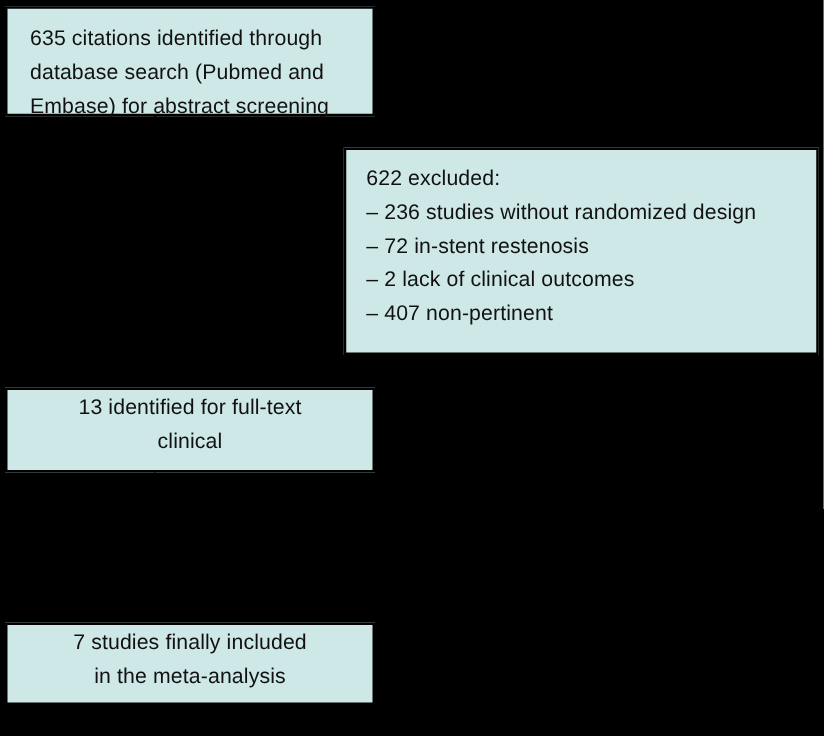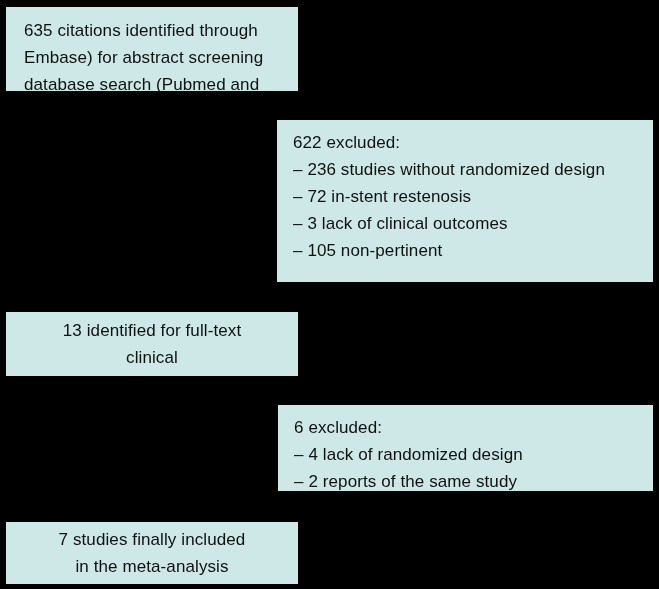--- a/index.html
+++ b/index.html
@@ -38,38 +38,37 @@
   }
   .node.align-left .line {
     white-space: nowrap;
   }
 
   
   .node.align-center {
     display: flex;
     flex-direction: column;
     align-items: center;
-    justify-content: center;
     text-align: center;
   }
   .node.align-center .line {
     white-space: nowrap;
   }
 
   
   .node.text-block {
     display: block;
     padding: 10px 12px 10px 18px;
   }
 
   #node-identified     { left: 4px;   top: 5px;   width: 296px; height: 88px; }
   #node-excluded-1     { left: 275px; top: 118px; width: 380px; height: 166px; }
   #node-fulltext       { left: 4px;   top: 310px; width: 296px; height: 68px; }
   #node-excluded-2     { left: 276px; top: 403px; width: 379px; height: 90px; }
-  #node-included       { left: 4px;   top: 520px; width: 296px; height: 66px; }
+  #node-included       { left: 4px;   top: 498px; width: 296px; height: 66px; }
 
   
   .conn {
     position: absolute;
     background: #000000;
   }
   .v-line { width: 2px; }
   .h-line { height: 2px; }
 
   
@@ -107,53 +106,48 @@
   #branch-2  { left: 123px; top: 447px; width: 140px; }
   #branch-2-head { left: 262px; top: 441px; }
 </style>
 </head>
 <body>
 
 <div id="flow-root">
 
   <div class="node text-block" id="node-identified">
     <div class="line">635 citations identified through</div>
+    <div class="line">database search (Pubmed and</div>
     <div class="line">Embase) for abstract screening</div>
-    <div class="line">database search (Pubmed and</div>
   </div>
 
   <div class="conn v-line" id="spine-1"></div>
   <div class="arrow-down" id="spine-1-head"></div>
 
   <div class="conn h-line" id="branch-1"></div>
   <div class="arrow-right" id="branch-1-head"></div>
 
   <div class="node align-left" id="node-excluded-1">
     <div class="line">622 excluded:</div>
     <div class="line">– 236 studies without randomized design</div>
     <div class="line">– 72 in-stent restenosis</div>
-    <div class="line">– 3 lack of clinical outcomes</div>
-    <div class="line">– 105 non-pertinent</div>
+    <div class="line">– 2 lack of clinical outcomes</div>
+    <div class="line">– 407 non-pertinent</div>
   </div>
 
   <div class="node align-center" id="node-fulltext">
     <div class="line">13 identified for full-text</div>
     <div class="line">clinical</div>
   </div>
 
   <div class="conn v-line" id="spine-2"></div>
   <div class="arrow-down" id="spine-2-head"></div>
 
   <div class="conn h-line" id="branch-2"></div>
   <div class="arrow-right" id="branch-2-head"></div>
 
-  <div class="node align-left" id="node-excluded-2">
-    <div class="line">6 excluded:</div>
-    <div class="line">– 4 lack of randomized design</div>
-    <div class="line">– 2 reports of the same study</div>
-  </div>
 
   <div class="node align-center" id="node-included">
     <div class="line">7 studies finally included</div>
     <div class="line">in the meta-analysis</div>
   </div>
 
 </div>
 
 </body></html>

